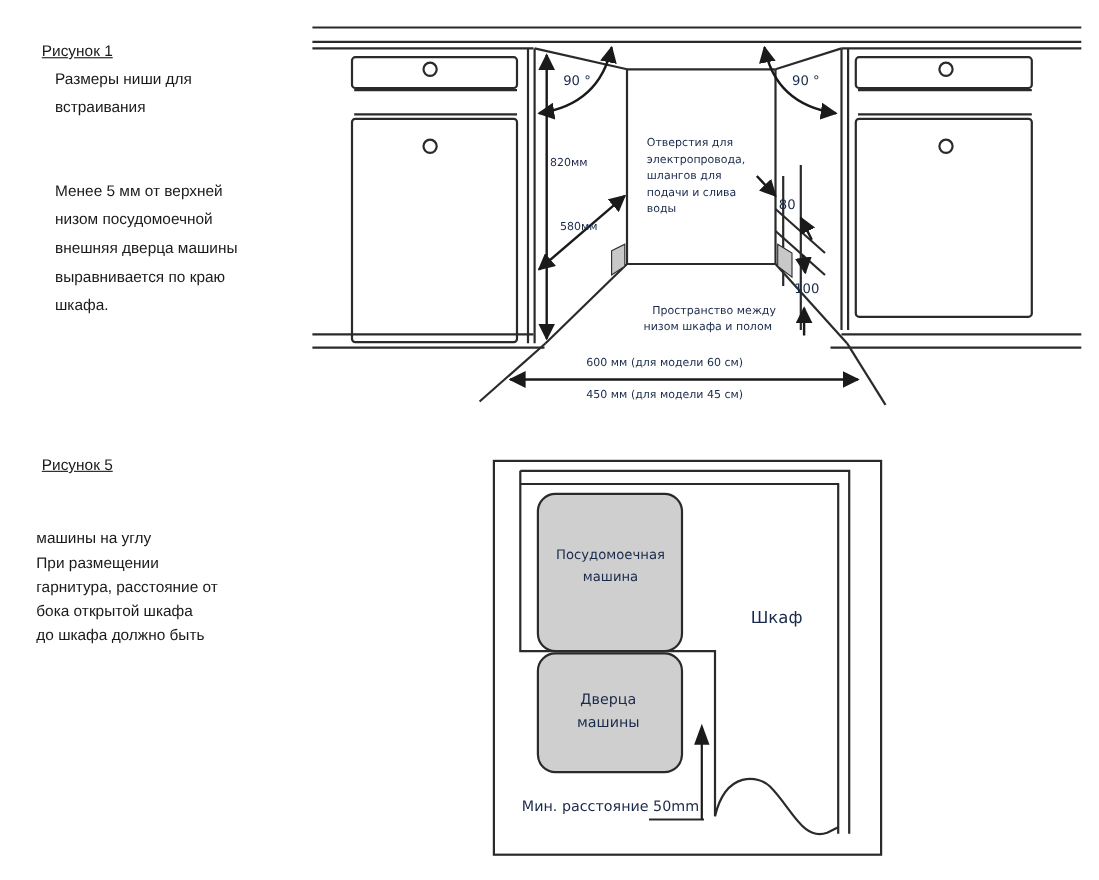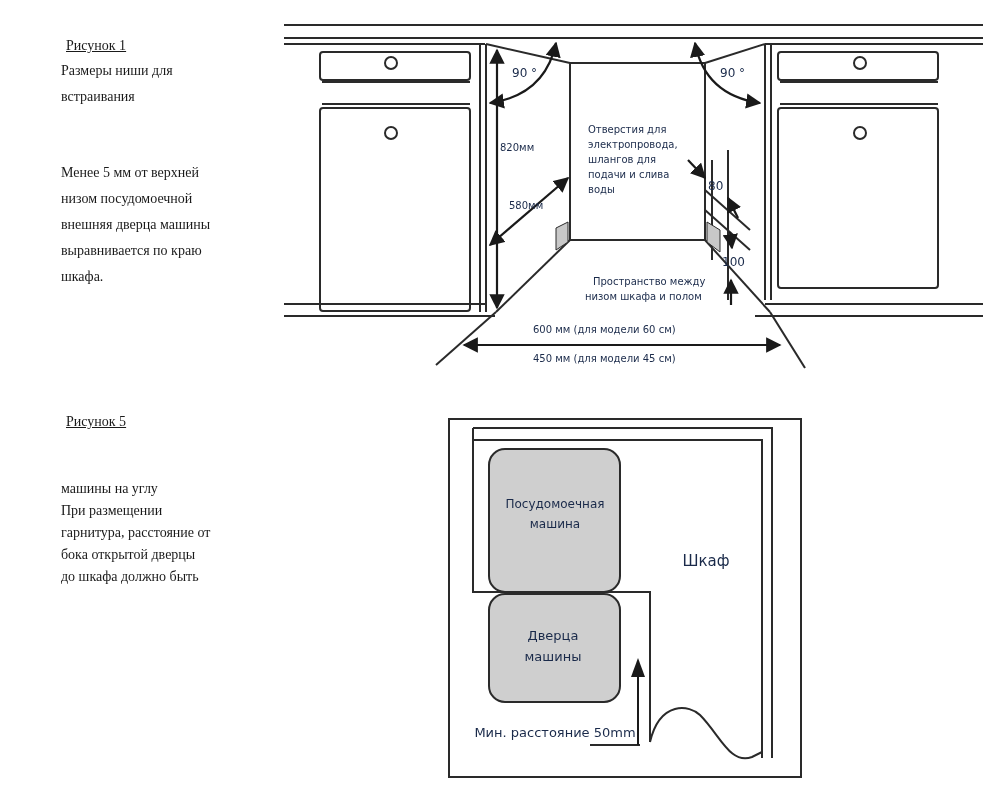--- a/index.html
+++ b/index.html
@@ -1,20 +1,20 @@
 <!DOCTYPE html>
 <html><head>
 <meta charset="utf-8">
 <style>
   html, body { margin:0; padding:0; background:#ffffff; }
   body { width:999px; height:800px; position:relative; overflow:hidden;
          font-family:"DejaVu Sans","Liberation Sans",sans-serif; color:#1a1a1a; }
-  .txt { position:absolute; font-family:Liberation Serif, serif;margin-left:28px; }
+  .txt { position:absolute; font-family:Liberation Sans, sans-serif; }
   .heading { font-size:14px; text-decoration:underline; left:38px; }
-  .para { font-size:14px; line-height:26px; left:33px; width:240px; }
+  .para { font-size:14px; line-height:26px; left:50px; width:240px; }
   .para2 { font-size:14px; line-height:22px; left:33px; width:240px; }
   svg { position:absolute; left:0; top:0; }
   svg text { font-family:"DejaVu Sans","Liberation Sans",sans-serif; }
 </style>
 </head>
 <body>
 
 <div class="txt heading" style="top:38px;">Рисунок 1</div>
 <div class="txt para" style="top:58px;">
   <div>Размеры ниши для</div>
@@ -26,21 +26,21 @@
   <div>внешняя дверца машины</div>
   <div>выравнивается по краю</div>
   <div>шкафа.</div>
 </div>
 
 <div class="txt heading" style="top:414px;">Рисунок 5</div>
 <div class="txt para2" style="top:478px;">
   <div>машины на углу</div>
   <div>При размещении</div>
   <div>гарнитура, расстояние от</div>
-  <div>бока открытой дверцы</div>
+  <div>бока открытой шкафа</div>
   <div>до шкафа должно быть</div>
 </div>
 
 <svg width="999" height="800" viewBox="0 0 999 800">
   <defs>
     <marker id="ah" viewBox="0 0 10 10" refX="9" refY="5" markerWidth="7" markerHeight="7" orient="auto-start-reverse">
       <path d="M0,0 L10,5 L0,10 z" fill="#1a1a1a"></path>
     </marker>
   </defs>
   <g stroke="#2a2a2a" stroke-width="2" fill="none">

